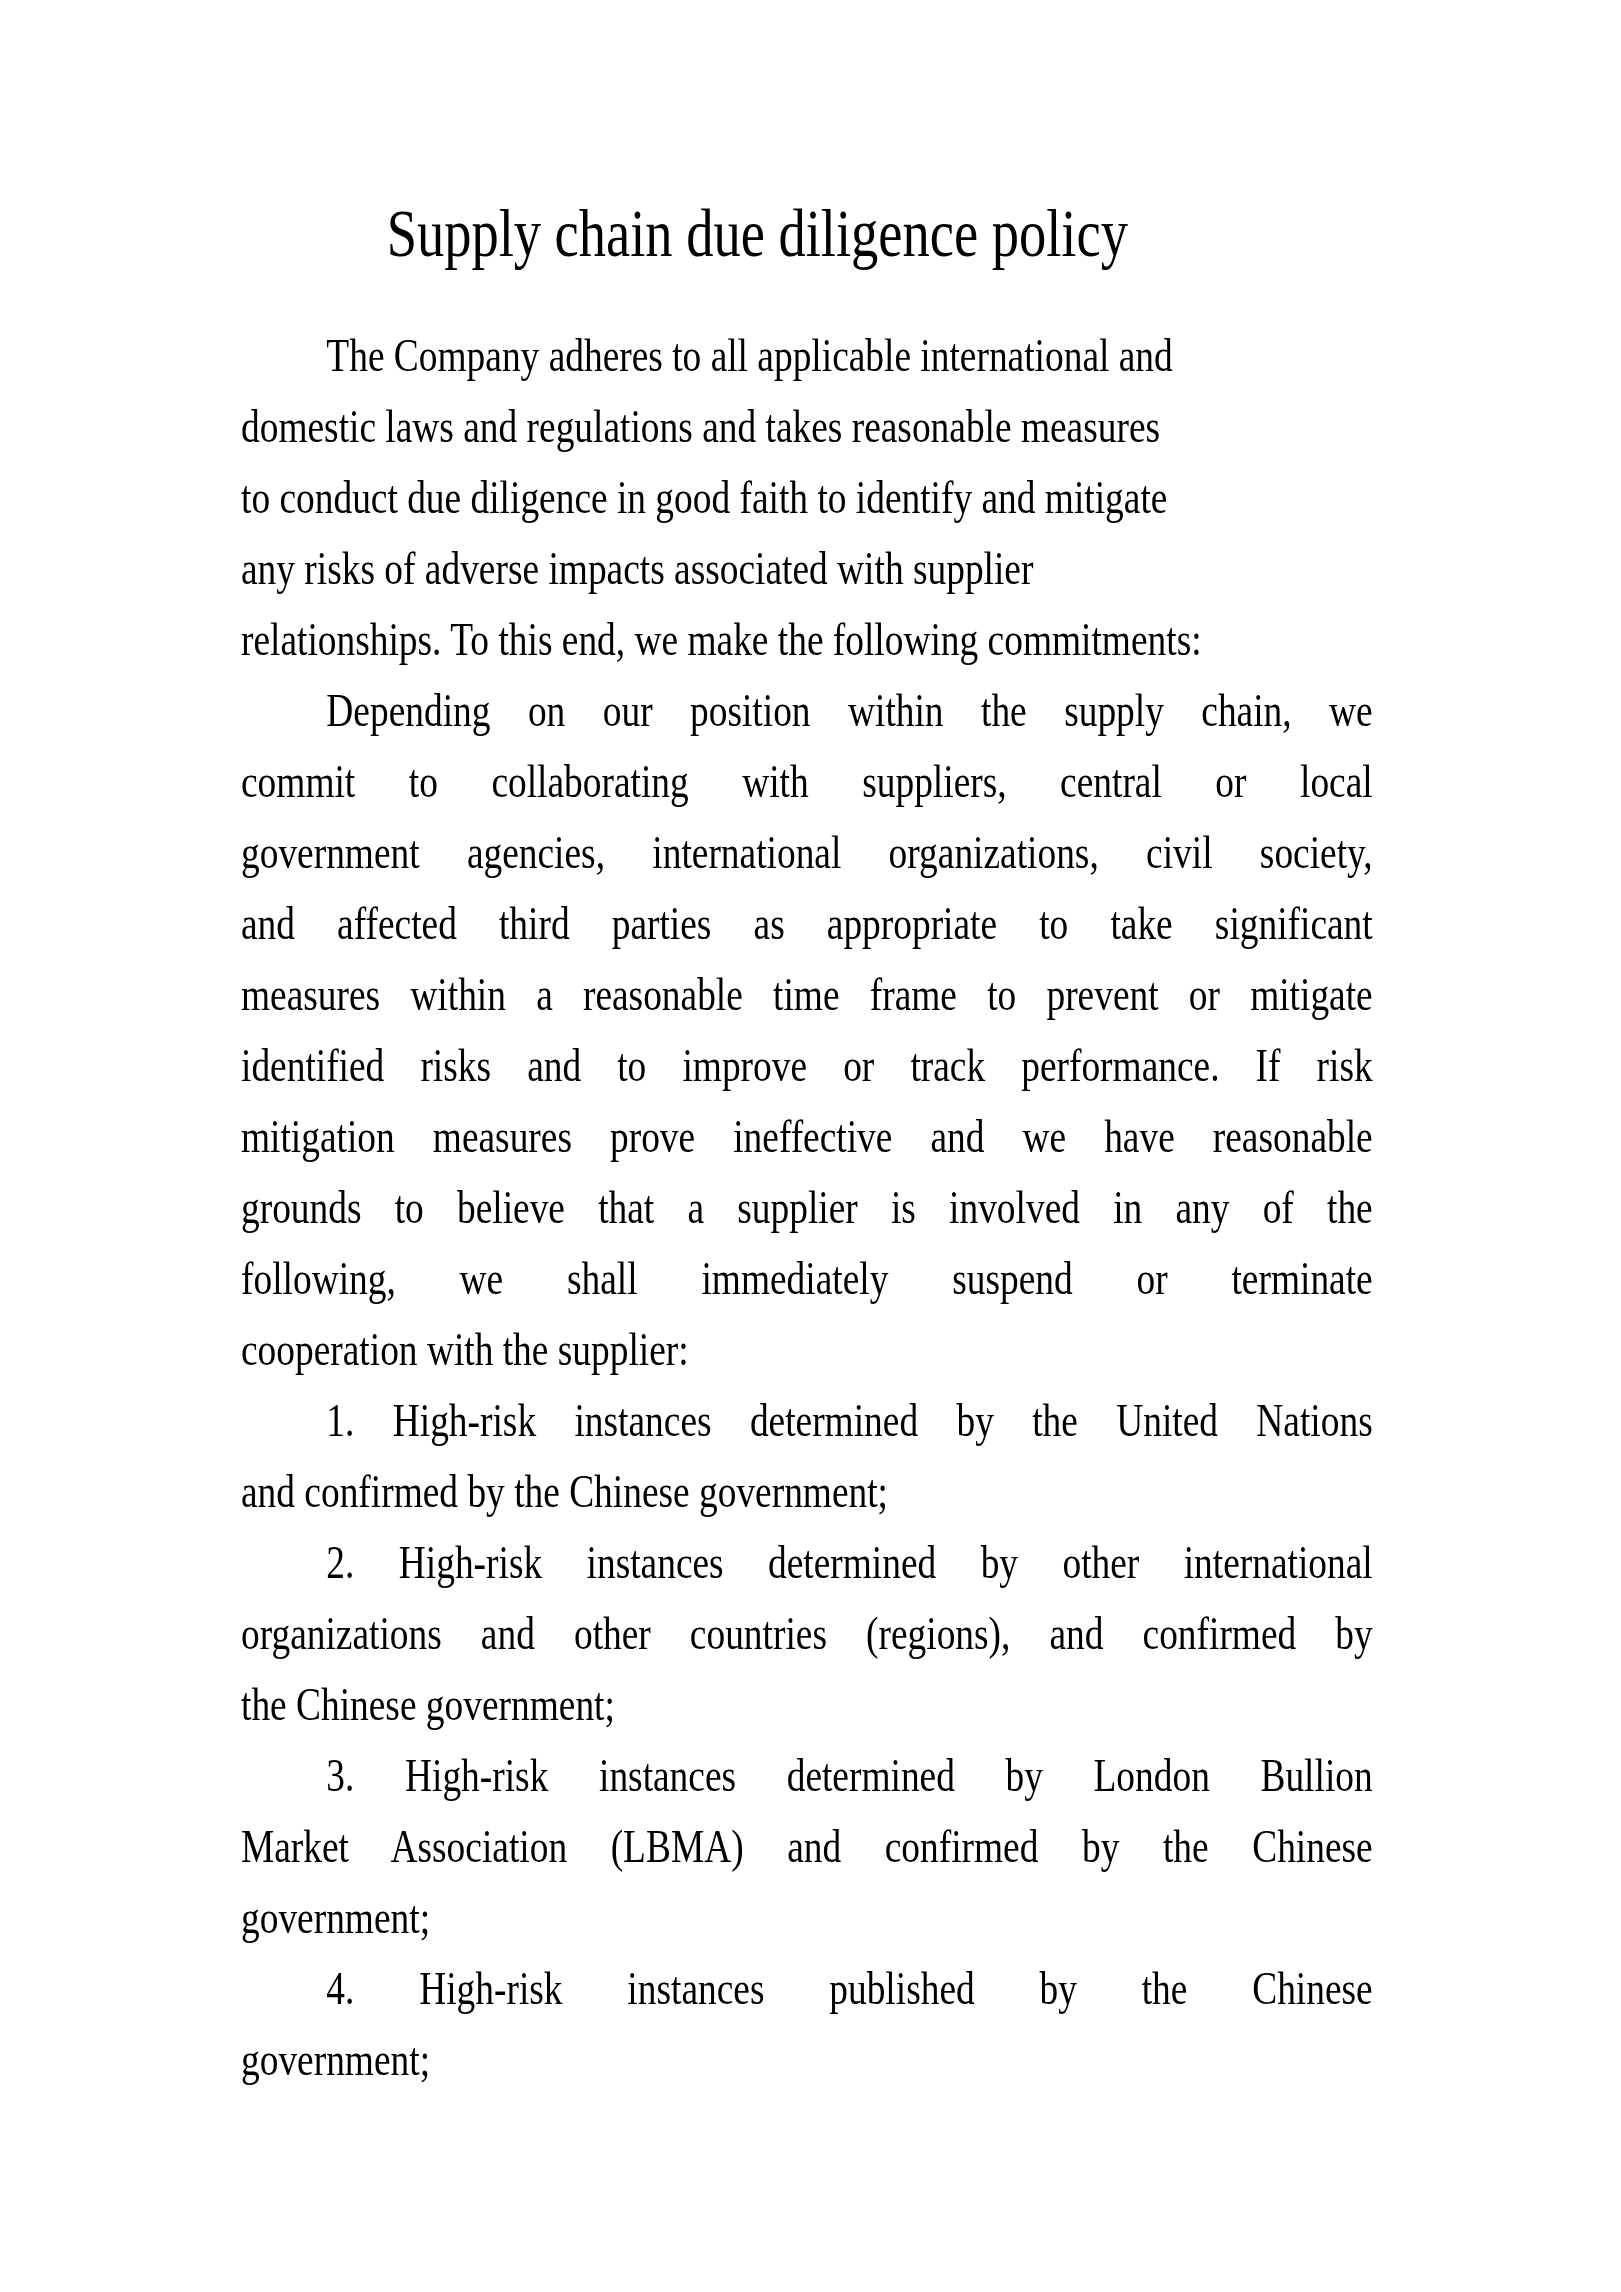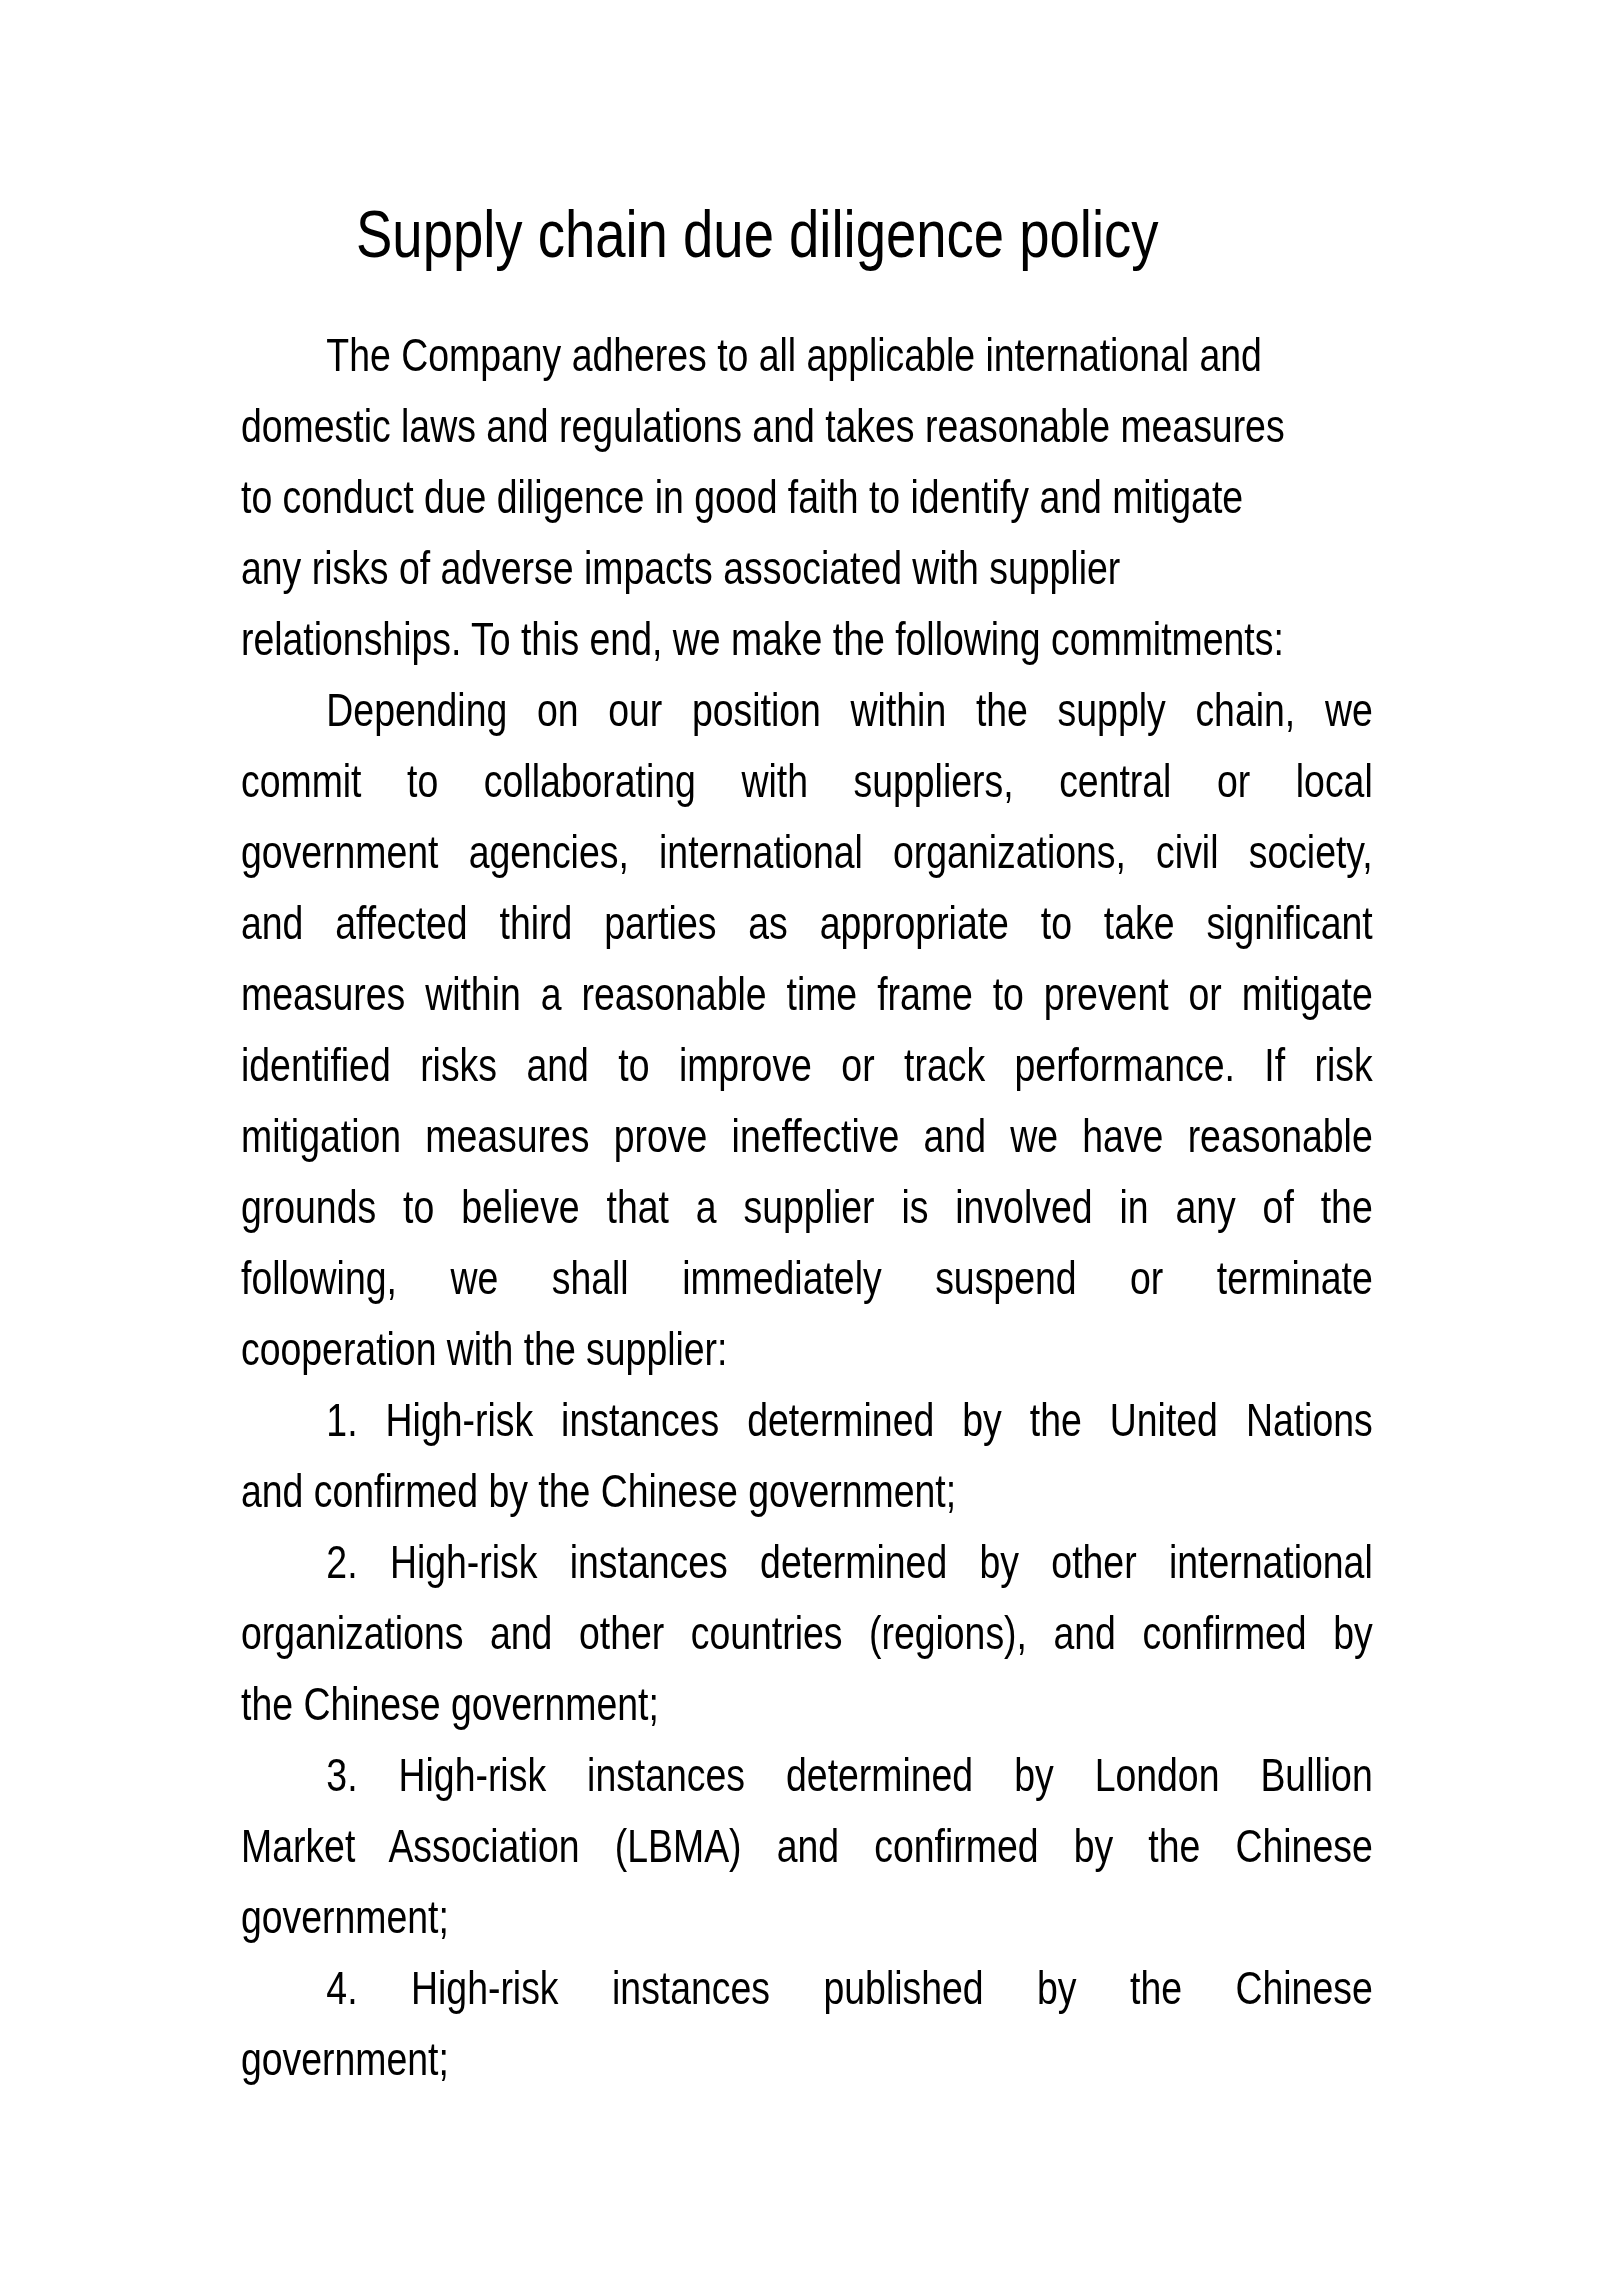--- a/index.html
+++ b/index.html
@@ -6,21 +6,21 @@
     margin: 0;
     padding: 0;
     background: #ffffff;
   }
   .page {
     position: relative;
     width: 1621px;
     height: 2293px;
     background: #ffffff;
     overflow: hidden;
-    font-family: Liberation Sans, sans-serif;
+    font-family: Liberation Serif, serif;
   }
   
   .content {
     position: absolute;
     left: 241px;
     top: 0;
     width: 1392px;
     transform: scaleX(0.813);
     transform-origin: 0 0;
     color: #000000;

